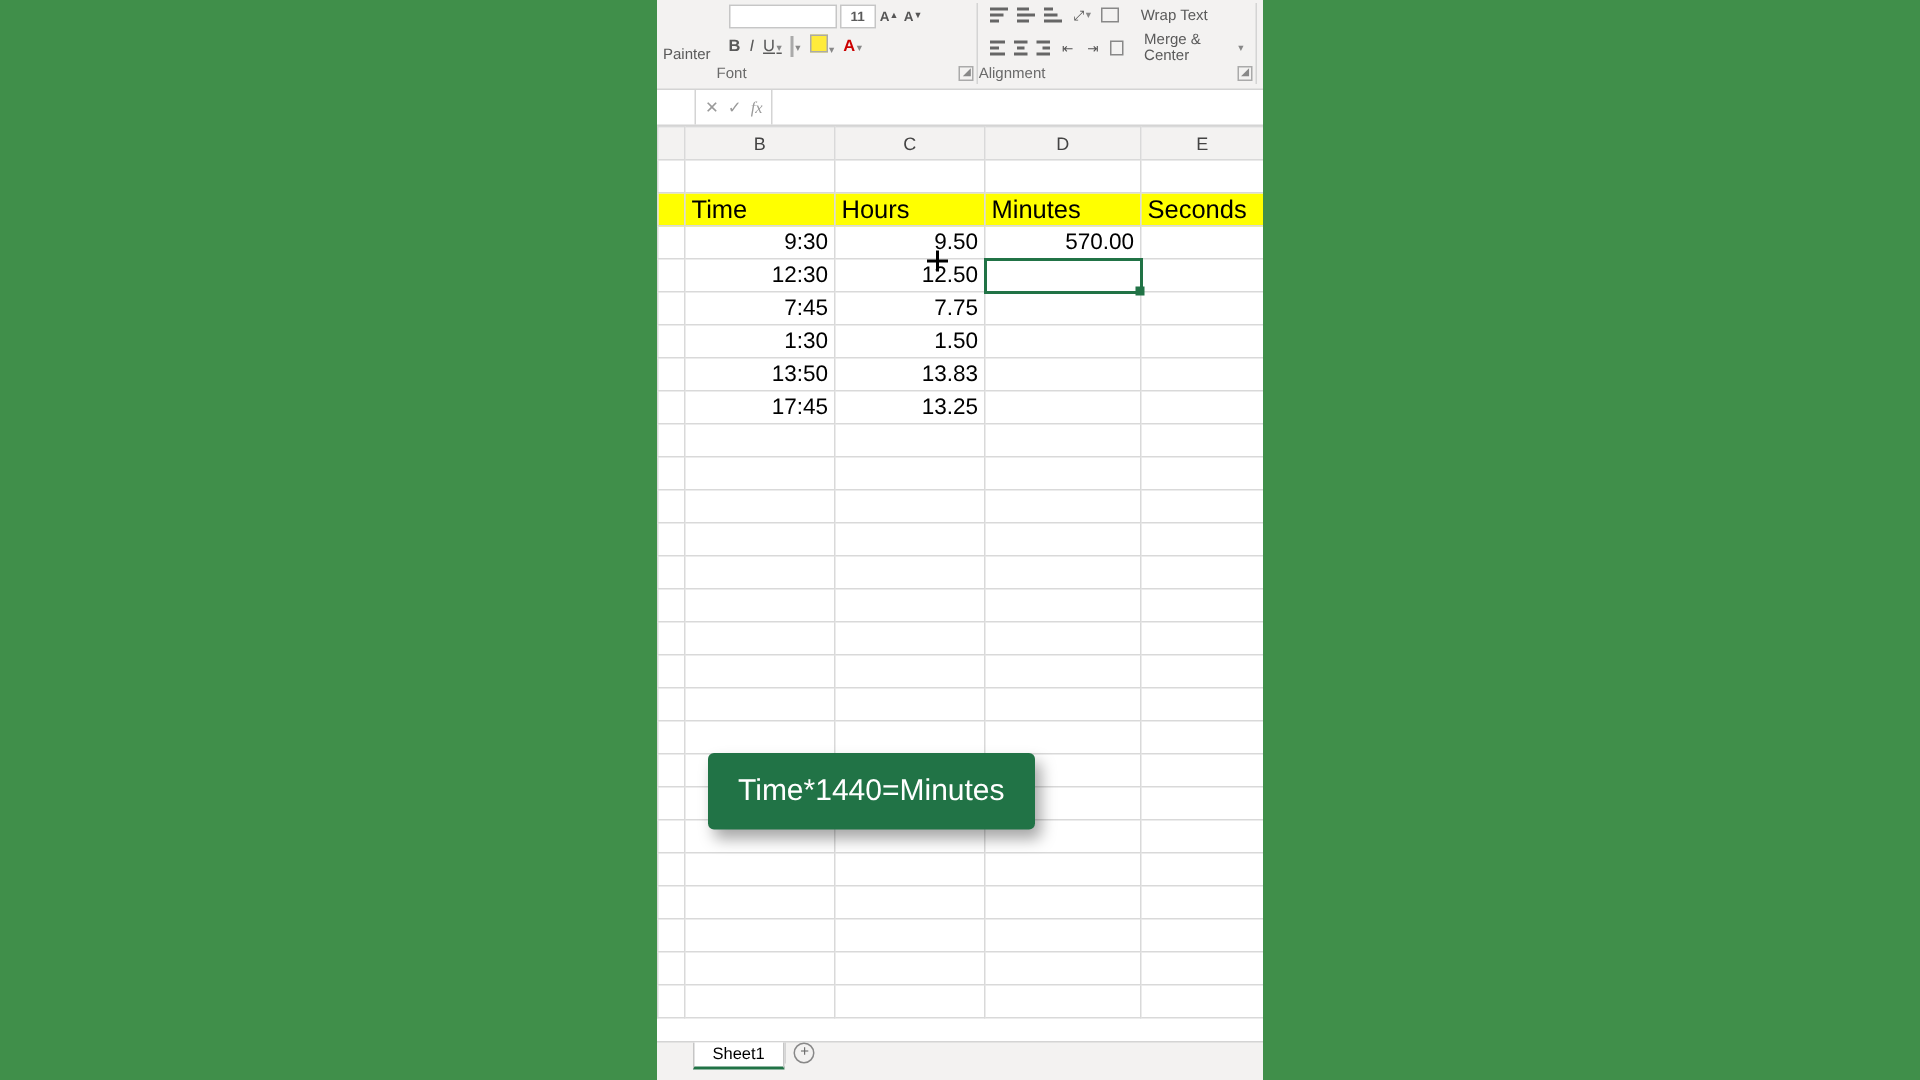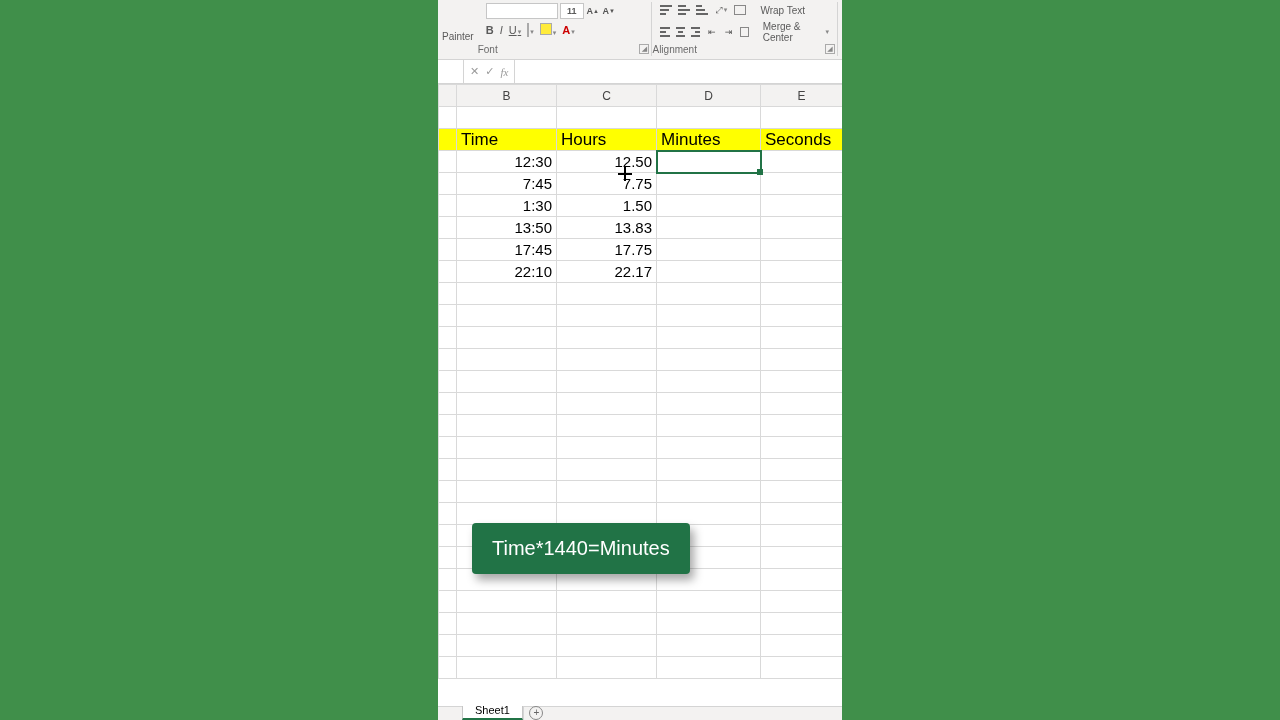--- a/index.html
+++ b/index.html
@@ -223,31 +223,30 @@
   .callout {
     position: absolute;
     left: 34px;
     top: 418px;
     background: #217346;
     color: #fff;
     font-size: 20px;
     padding: 14px 20px;
     border-radius: 4px;
     box-shadow: 4px 6px 10px rgba(0,0,0,0.35);
-    margin-top: 21px;
   }
 
   
   .tab-strip {
     flex: 0 0 auto;
-    height: 14px;
+    height: 26px;
     border-top: 1px solid #d4d4d4;
     background: #f3f2f1;
     display: flex;
-    align-items: flex-end;
+    align-items: flex-start;
     font-size: 11px;
   }
   .tab-strip .spacer { width: 24px; border-right:1px solid #d4d4d4; }
   .tab {
     background: #fff;
     border: 1px solid #c6c6c6;
     border-top: none;
     padding: 2px 12px;
     display: flex;
     align-items: center;
@@ -380,20 +379,27 @@
           </tr>
       <tr class="hdr-row">
         <td></td>
         <td>Time</td>
         <td>Hours</td>
         <td>Minutes</td>
         <td>Seconds</td>
       </tr>
       <tr>
         <td></td>
+        <td class="num">9:30</td>
+        <td class="num">9.50</td>
+        <td class="num">570.00</td>
+        <td class="num"></td>
+      </tr>
+      <tr>
+        <td></td>
         <td class="num">12:30</td>
         <td class="num">12.50</td>
         <td class="num selected-cell"></td>
         <td class="num"></td>
       </tr>
       <tr>
         <td></td>
         <td class="num">7:45</td>
         <td class="num">7.75</td>
         <td class="num"></td>
@@ -409,28 +415,21 @@
       <tr>
         <td></td>
         <td class="num">13:50</td>
         <td class="num">13.83</td>
         <td class="num"></td>
         <td class="num"></td>
       </tr>
       <tr>
         <td></td>
         <td class="num">17:45</td>
-        <td class="num">17.75</td>
-        <td class="num"></td>
-        <td class="num"></td>
-      </tr>
-      <tr>
-        <td></td>
-        <td class="num">22:10</td>
-        <td class="num">22.17</td>
+        <td class="num">13.25</td>
         <td class="num"></td>
         <td class="num"></td>
       </tr>
 
       <tr>
             <td></td>
             <td></td>
             <td></td>
             <td></td>
             <td></td>

